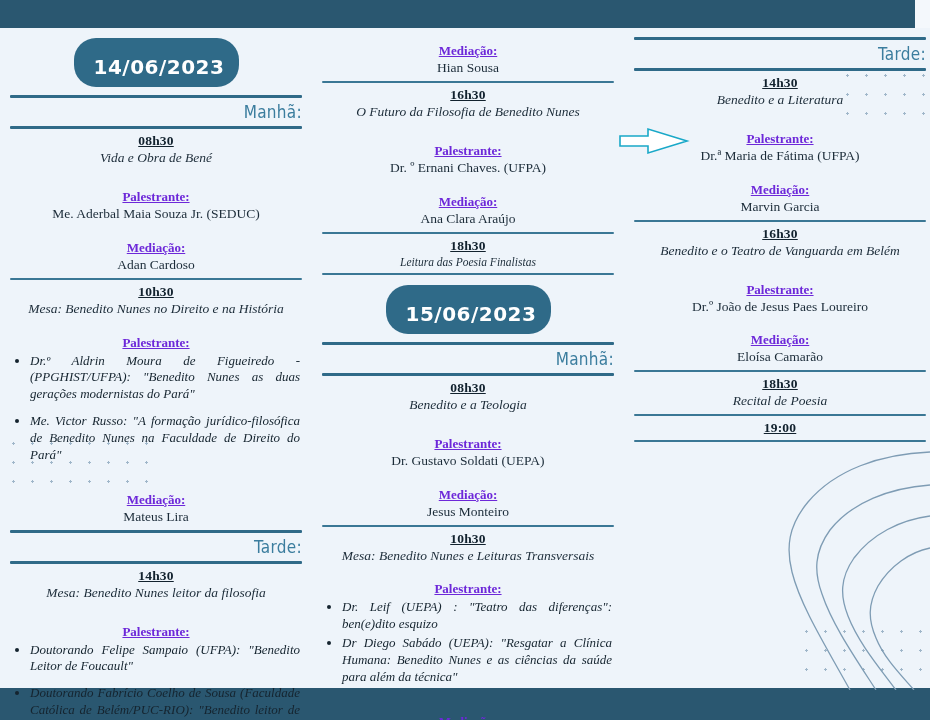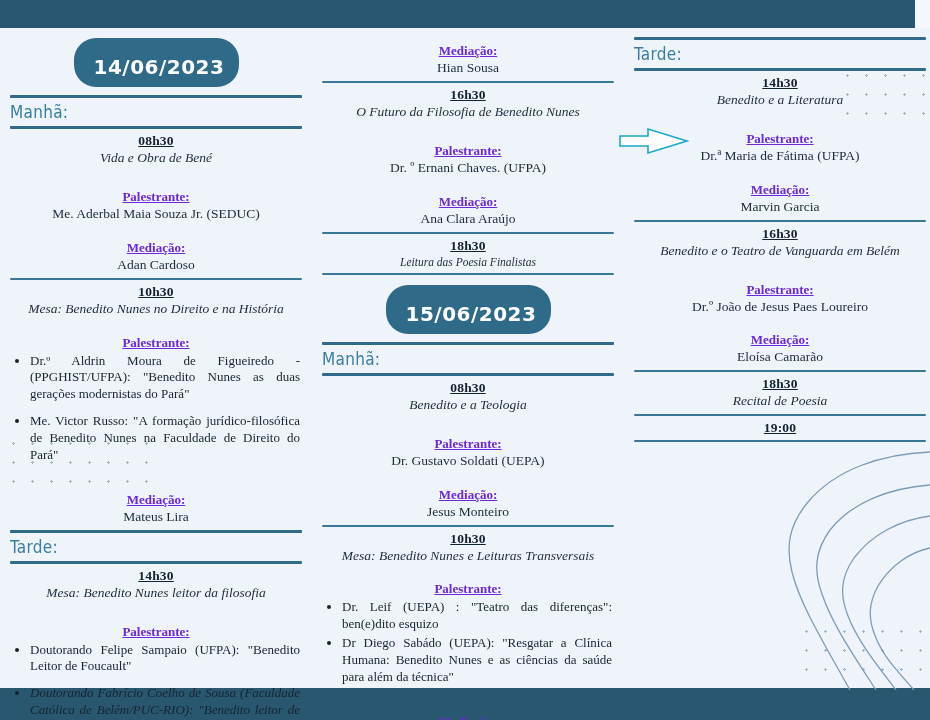--- a/index.html
+++ b/index.html
@@ -45,21 +45,21 @@
     padding:17px 20px 8px 20px;border-radius:22px;width:125px;
   }
 
   
   .rule{height:3px;background:#2f6a88;margin:4px 0;border-radius:1px;}
   .rule.thin{height:2px;background:#3a7795;}
 
   
   .period{
     font-family:"DejaVu Sans Condensed","DejaVu Sans", sans-serif;
-    font-size:17px;color:#3b7d9e;text-align:left;
+    font-size:17px;color:#3b7d9e;text-align:right;
     letter-spacing:.3px;margin:1px 0 2px 0;
   }
 
   
   .time{
     text-align:center;font-weight:bold;font-size:13.5px;color:#12222e;
     text-decoration:underline;margin:2px 0 1px 0;letter-spacing:.2px;
   }
   .topic{
     text-align:center;font-style:italic;font-size:13.5px;color:#1b2b38;
@@ -70,21 +70,21 @@
     text-align:center;font-weight:bold;font-size:13px;color:#6d28d9;
     text-decoration:underline;margin:10px 0 1px 0;
   }
   .name{
     text-align:center;font-size:13.5px;color:#1b2b38;margin:0 4px 2px 4px;
     line-height:1.25;
   }
   ul.speakers{margin:2px 0 2px 0;padding-left:20px;list-style:disc;}
   ul.speakers li{
     font-size:13px;color:#15242f;line-height:1.3;margin:0 0 10px 0;
-    text-align:justify;padding-right:2px;
+    text-align:justify;padding-right:2px;font-style:italic;
   }
   ul.speakers li.last{margin-bottom:2px;}
   .it{font-style:italic;}
   .sp{height:10px;}
   .sp-s{height:5px;}
   .sp-l{height:16px;}
 
   
   .arrow-ann{position:absolute;left:618px;top:126px;width:72px;height:30px;}
 </style>

